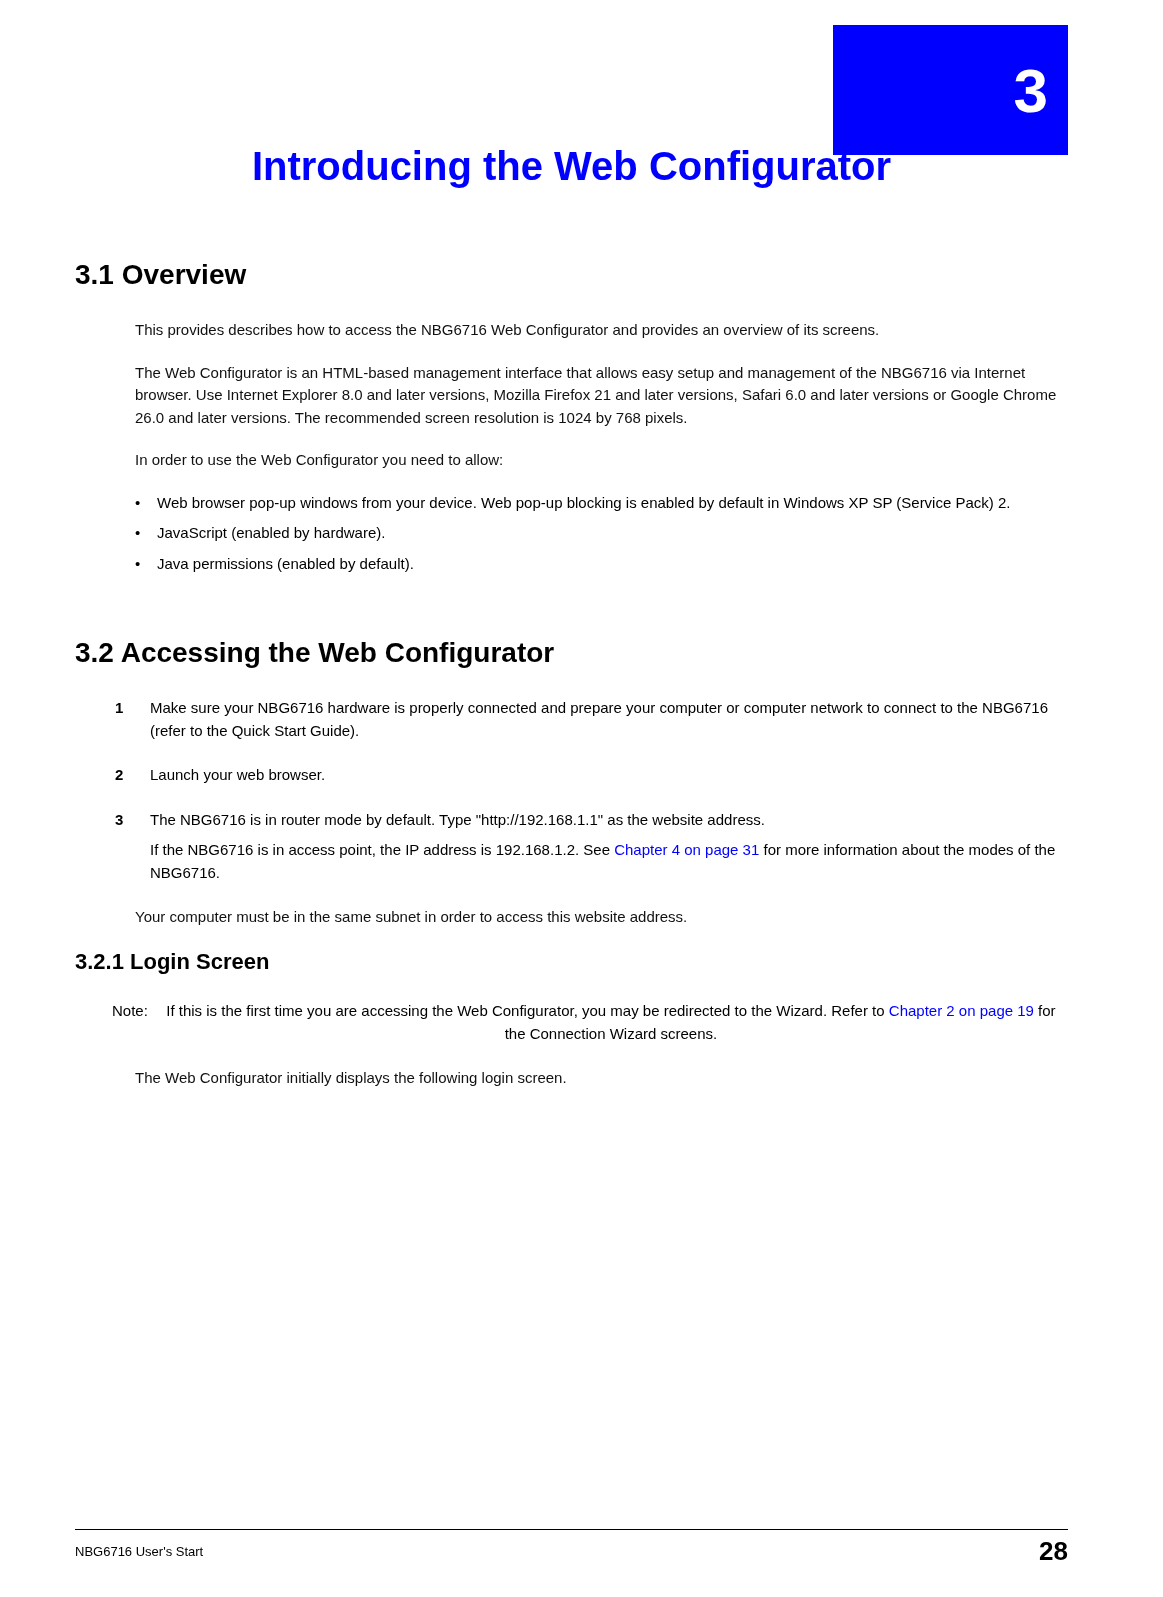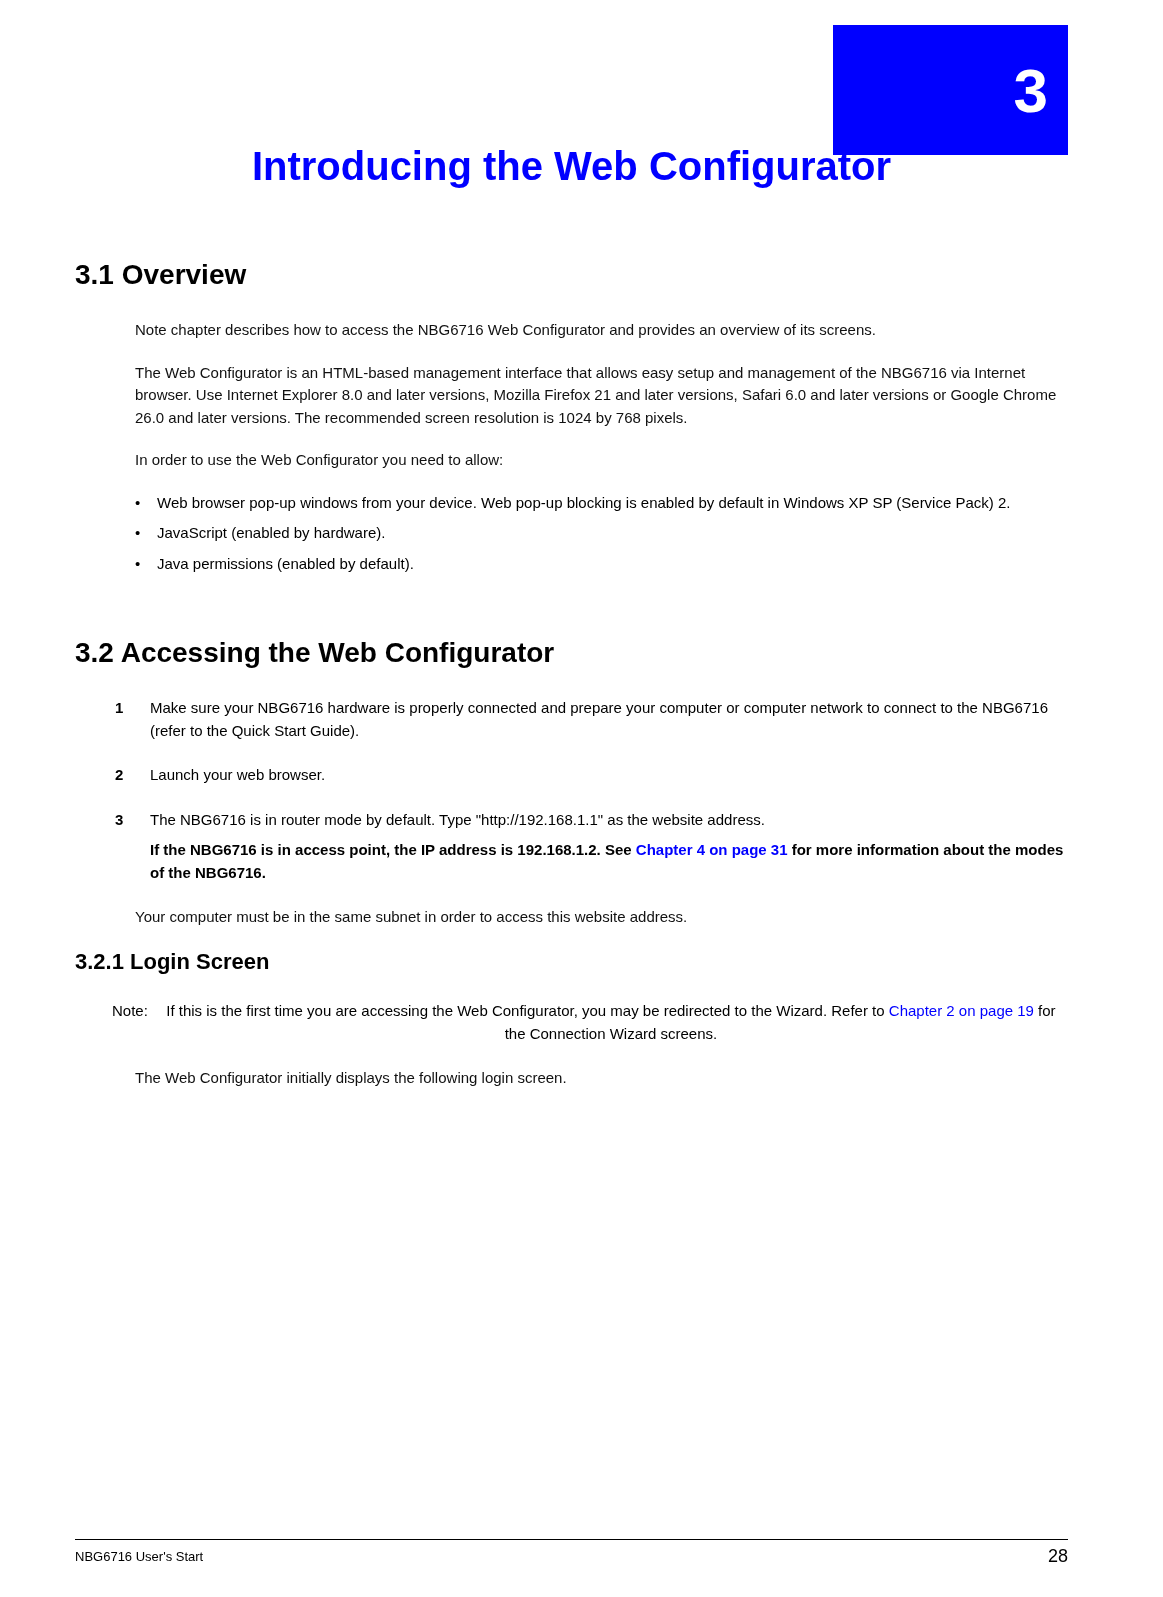--- a/index.html
+++ b/index.html
@@ -97,21 +97,20 @@
       width: 35px;
       flex-shrink: 0;
       font-weight: bold;
       font-family: Arial, Helvetica, sans-serif;
     }
     .num-text {
       flex: 1;
     }
     .sub-body {
       margin-top: 8px;
-      font-weight: bold;
     }
     .link {
       color: #0000ff;
     }
     .note-block {
       margin-left: 37px;
       margin-bottom: 22px;
       line-height: 1.55;
       display: flex;
       text-align: center;
@@ -132,41 +131,41 @@
       padding-top: 6px;
       display: flex;
       justify-content: space-between;
       align-items: center;
       font-family: Arial, Helvetica, sans-serif;
     }
     .footer-left {
       font-size: 13px;
     }
     .footer-right {
-      font-size: 18px;
-      font-weight: normal;
+      font-size: 26px;
+      font-weight: bold;
     }
     .spacer-lg {
       height: 42px;
     }
   </style>
 </head>
 <body>
 
 <div class="page">
 
   <div class="chapter-box">
     <span>3</span>
   </div>
 
   <h1 class="chapter-title">Introducing the Web Configurator</h1>
 
   <h2 class="section-heading">3.1  Overview</h2>
 
-  <p class="body-text">Note chapter describes how to access the NBG6716 Web Configurator and provides an overview of its screens.</p>
+  <p class="body-text">This provides describes how to access the NBG6716 Web Configurator and provides an overview of its screens.</p>
   <p class="body-text">The Web Configurator is an HTML-based management interface that allows easy setup and management of the NBG6716 via Internet browser. Use Internet Explorer 8.0 and later versions, Mozilla Firefox 21 and later versions, Safari 6.0 and later versions or Google Chrome 26.0 and later versions. The recommended screen resolution is 1024 by 768 pixels.</p>
   <p class="body-text">In order to use the Web Configurator you need to allow:</p>
 
   <div class="bullet-list">
     <div class="bullet-item">
       <span class="bullet-dot">•</span>
       <span class="bullet-text">Web browser pop-up windows from your device. Web pop-up blocking is enabled by default in Windows XP SP (Service Pack) 2.</span>
     </div>
     <div class="bullet-item">
       <span class="bullet-dot">•</span>

